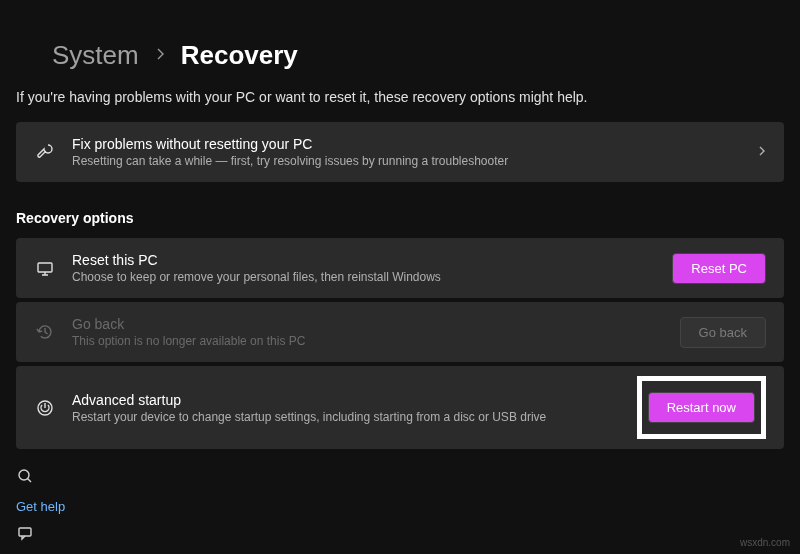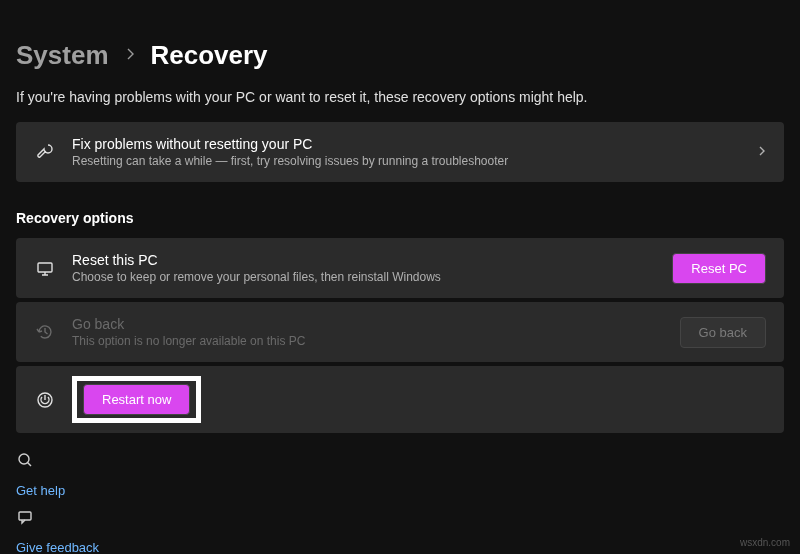--- a/index.html
+++ b/index.html
@@ -18,22 +18,23 @@
       position: relative;
     }
     .breadcrumb {
       display: flex;
       align-items: center;
       gap: 16px;
       margin-bottom: 18px;
     }
     .breadcrumb-parent {
       font-size: 26px;
-      font-weight: 700;
+      font-weight: 400;
       color: #a0a0a0;
+      margin-left: 36px;
     }
     .breadcrumb-chevron {
       color: #9a9a9a;
       font-size: 16px;
     }
     .breadcrumb-current {
       font-size: 26px;
       font-weight: 600;
       color: #ffffff;
     }
@@ -101,21 +102,21 @@
       margin-top: 28px;
       margin-bottom: 12px;
     }
     .card.disabled .card-title,
     .card.disabled .card-subtitle,
     .card.disabled .card-icon {
       color: #6a6a6a;
     }
     .highlight-box {
       border: 5px solid #ffffff;
-      padding: 3px 6px;
+      padding: 11px 6px;
       display: flex;
       align-items: center;
     }
     .help-links {
       margin-top: 18px;
       display: flex;
       flex-direction: column;
       gap: 10px;
     }
     .help-link {
@@ -213,20 +214,24 @@
   </div>
   <button class="card-button disabled">Go back</button>
 </div>
 
 <div class="card advanced-startup">
   <div class="card-icon">
     <svg width="20" height="20" viewBox="0 0 20 20">
         <circle cx="10" cy="10" r="7"></circle>
         <path d="M10 5 v5 M13 7 a4 4 0 1 1 -6 0"></path>
       </svg>
+  </div>
+  <div class="card-content">
+    <div class="card-title">Advanced startup</div>
+    <div class="card-subtitle">Restart your device to change startup settings, including starting from a disc or USB drive</div>
   </div>
   <div class="highlight-box">
     <button class="card-button">Restart now</button>
   </div>
 </div>
 
 <div class="help-links">
   <div class="help-link">
     <div class="help-link-icon">
       <svg width="16" height="16" viewBox="0 0 16 16">

